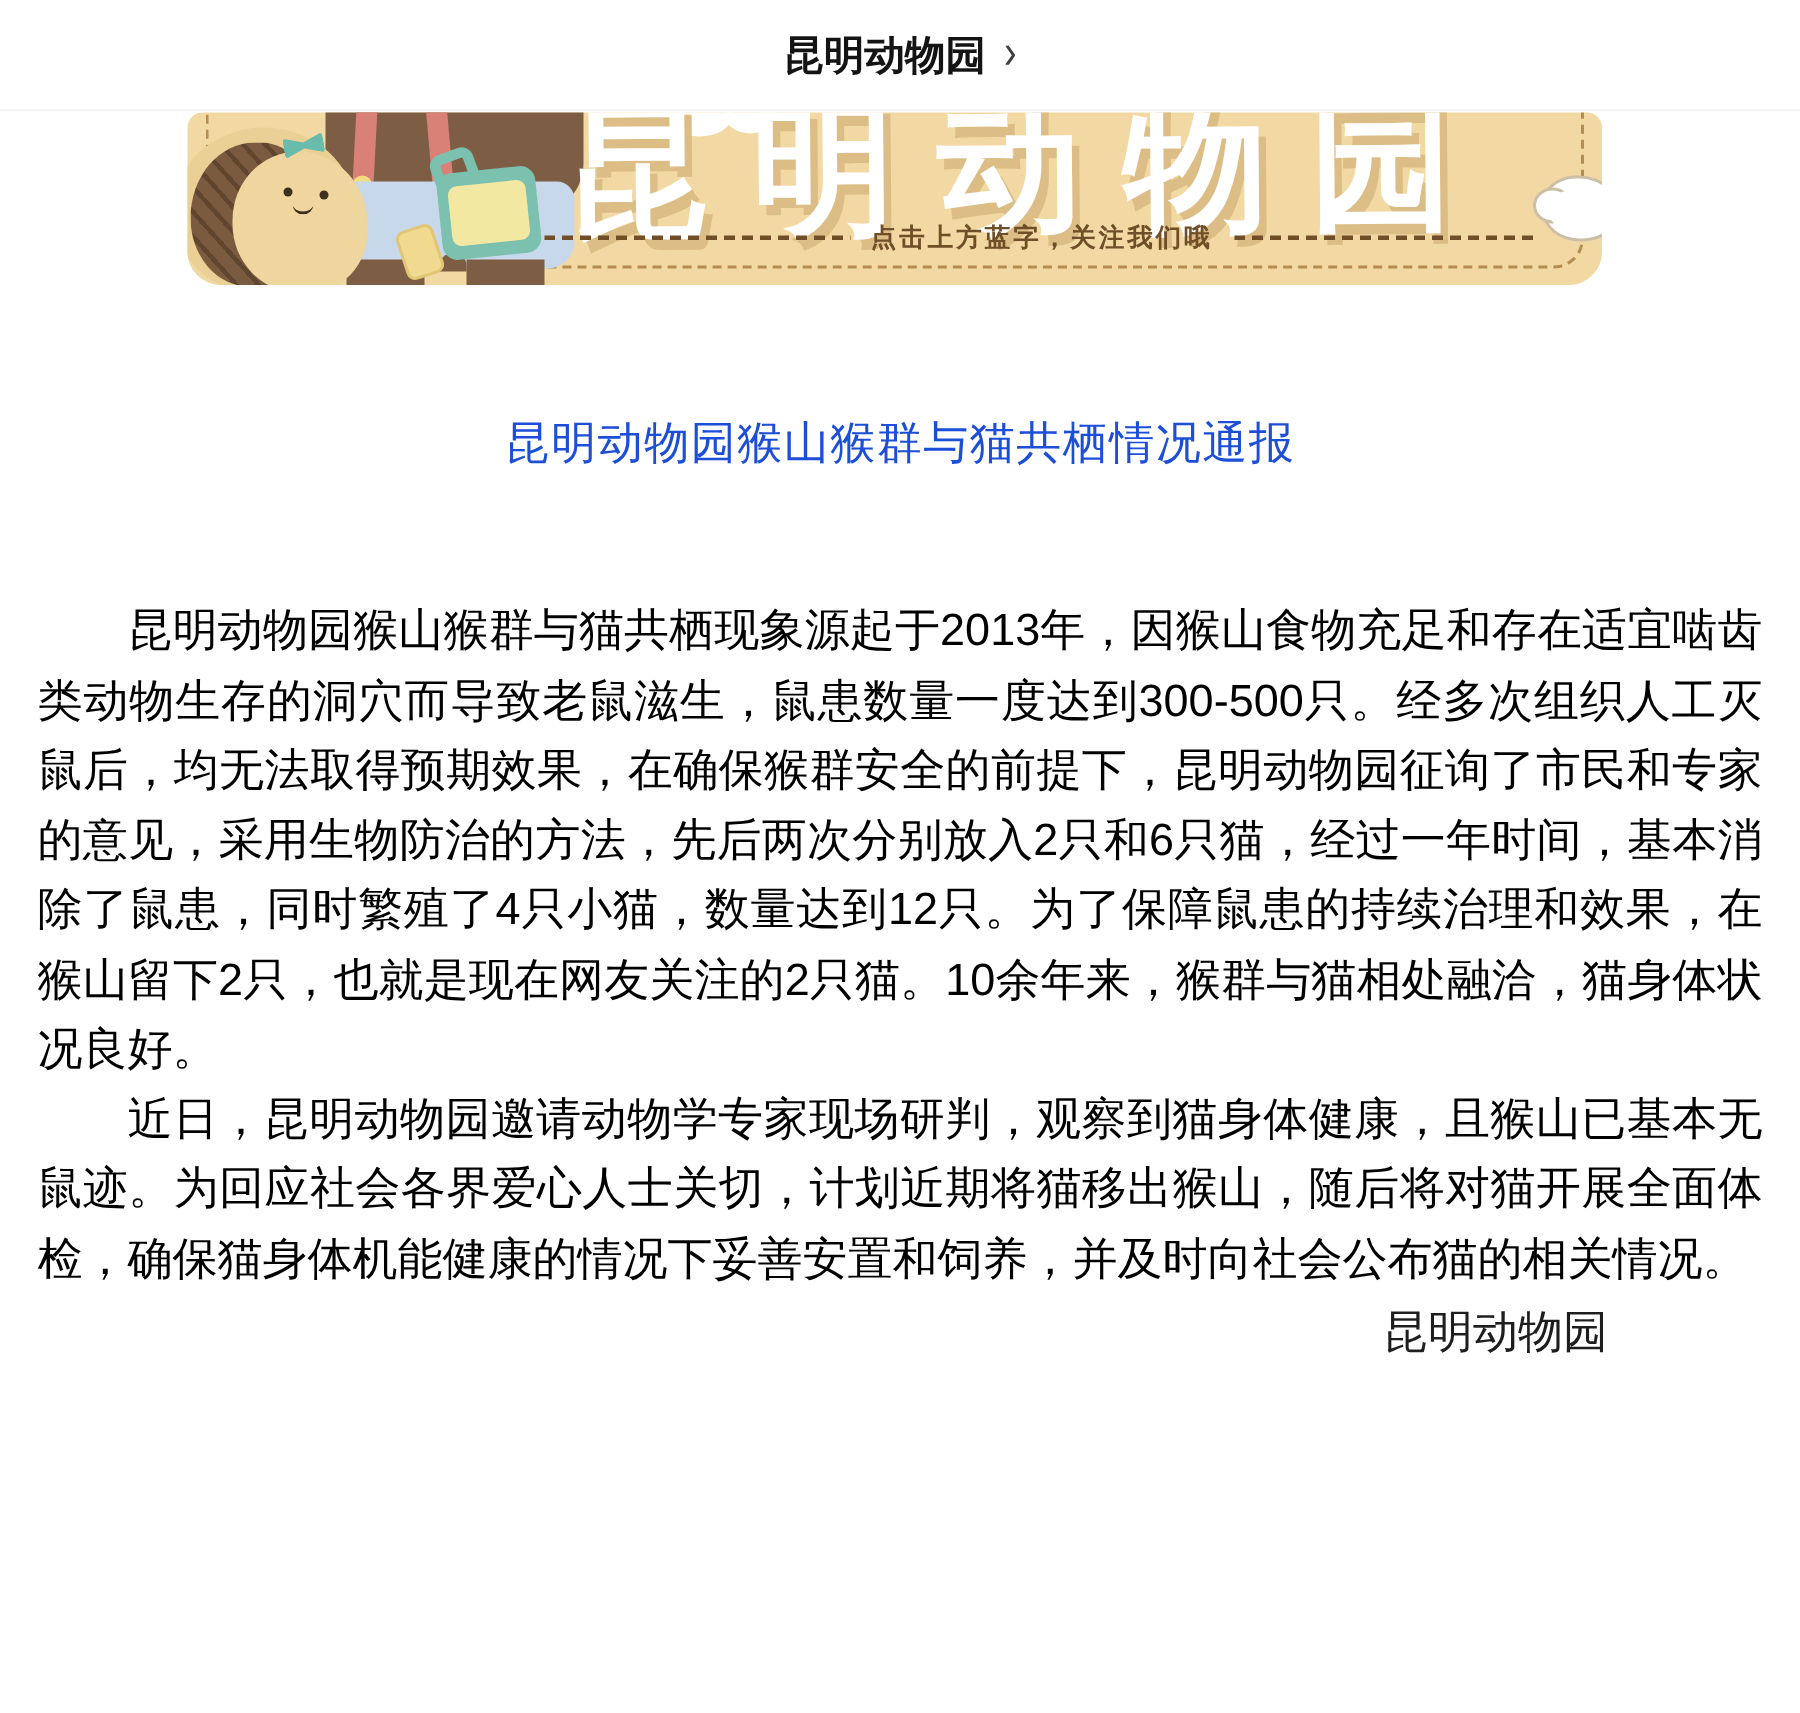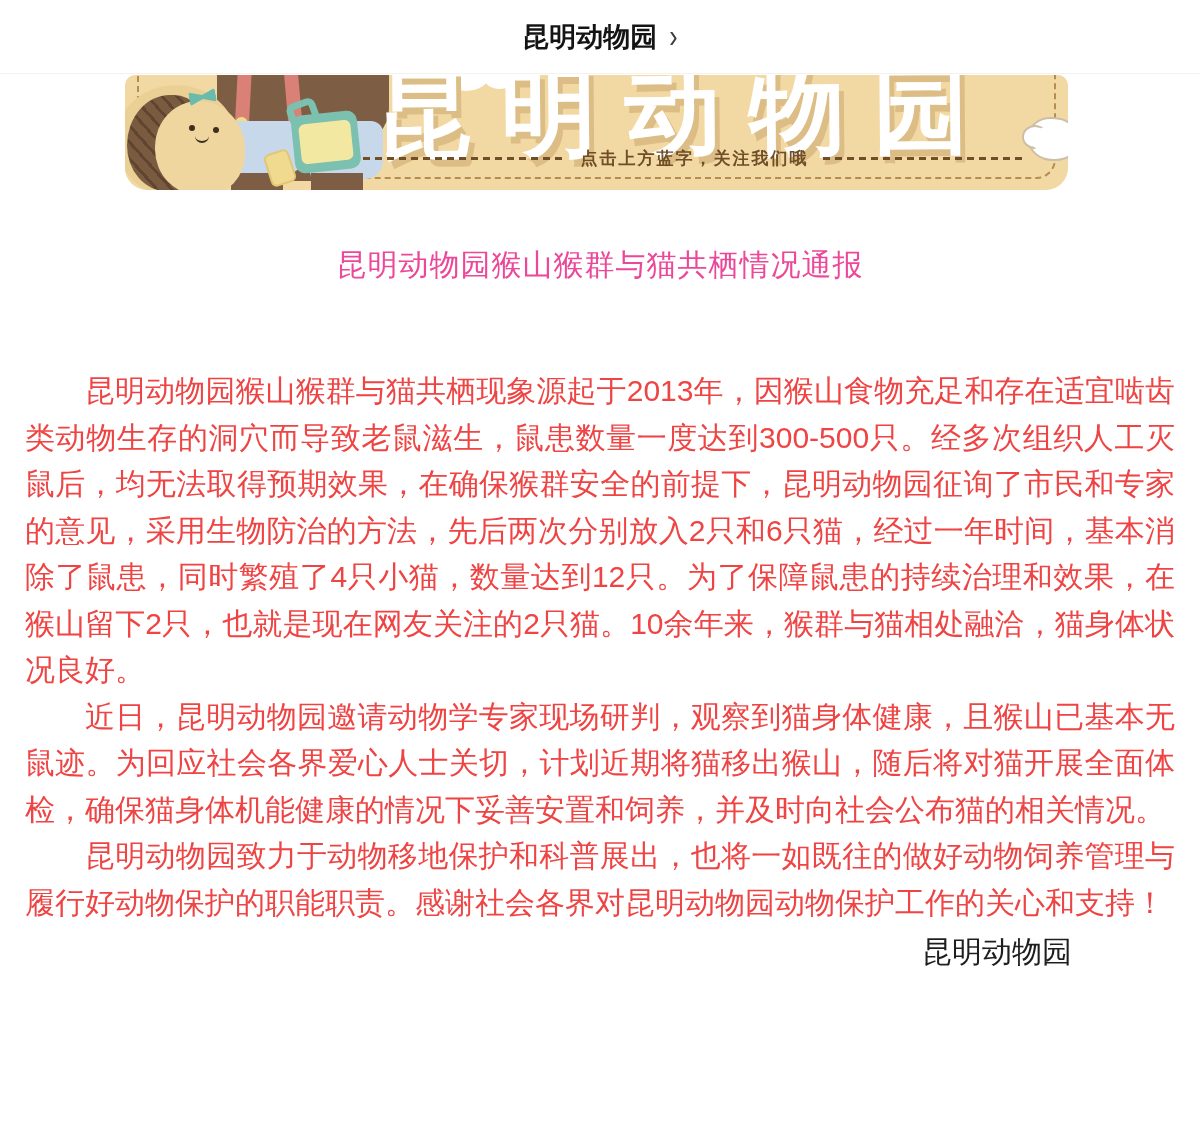--- a/index.html
+++ b/index.html
@@ -95,26 +95,26 @@
     background:#fff; border-radius:50%; }
   .cloud-right { left:903px; top:42px; width:52px; height:44px;
     border:2px solid #CCBFA6; border-radius:45% 55% 50% 50%; z-index:5; }
   .cloud-right::before { content:""; position:absolute; left:-8px; top:6px; width:22px; height:20px;
     background:#fff; border:2px solid #CCBFA6; border-radius:50%; }
   .cloud-right::after { content:""; position:absolute; left:2px; top:8px; width:30px; height:26px;
     background:#fff; border-radius:50%; }
 
   
   .article-title {
-    margin:55px 40px 0; text-align:center;
-    font-size:30px; font-weight:500; color:#ec4899; letter-spacing:1px;
+    margin:85px 40px 0; text-align:center;
+    font-size:30px; font-weight:500; color:#1d4ed8; letter-spacing:1px;
   }
   .article-body {
     margin:82px 25px 0; font-size:30px; line-height:46.5px;
-    text-align:justify; color:#ef4444;
+    text-align:justify; color:#000000;
   }
   .article-body p { margin:0; text-indent:2em; }
   .article-footer { margin-top:2px; font-size:30px; line-height:47px; color:#1e1e1e; }
   .sig-name { text-align:right; padding-right:128px; }
   .sig-date { text-align:right; padding-right:35px; }
 </style>
 </head>
 <body>
 
 <div class="header">
@@ -166,18 +166,17 @@
     <div class="tagline-text">点击上方蓝字，关注我们哦</div>
     <div class="tagline-dash"></div>
   </div>
 </div>
 
 <div class="article-title">昆明动物园猴山猴群与猫共栖情况通报</div>
 
 <div class="article-body">
   <p>昆明动物园猴山猴群与猫共栖现象源起于2013年，因猴山食物充足和存在适宜啮齿类动物生存的洞穴而导致老鼠滋生，鼠患数量一度达到300-500只。经多次组织人工灭鼠后，均无法取得预期效果，在确保猴群安全的前提下，昆明动物园征询了市民和专家的意见，采用生物防治的方法，先后两次分别放入2只和6只猫，经过一年时间，基本消除了鼠患，同时繁殖了4只小猫，数量达到12只。为了保障鼠患的持续治理和效果，在猴山留下2只，也就是现在网友关注的2只猫。10余年来，猴群与猫相处融洽，猫身体状况良好。</p>
   <p>近日，昆明动物园邀请动物学专家现场研判，观察到猫身体健康，且猴山已基本无鼠迹。为回应社会各界爱心人士关切，计划近期将猫移出猴山，随后将对猫开展全面体检，确保猫身体机能健康的情况下妥善安置和饲养，并及时向社会公布猫的相关情况。</p>
-  <p>昆明动物园致力于动物移地保护和科普展出，也将一如既往的做好动物饲养管理与履行好动物保护的职能职责。感谢社会各界对昆明动物园动物保护工作的关心和支持！</p>
 </div>
 
 <div class="article-footer">
   <div class="sig-name">昆明动物园</div>
 </div>
 
 </body></html>

